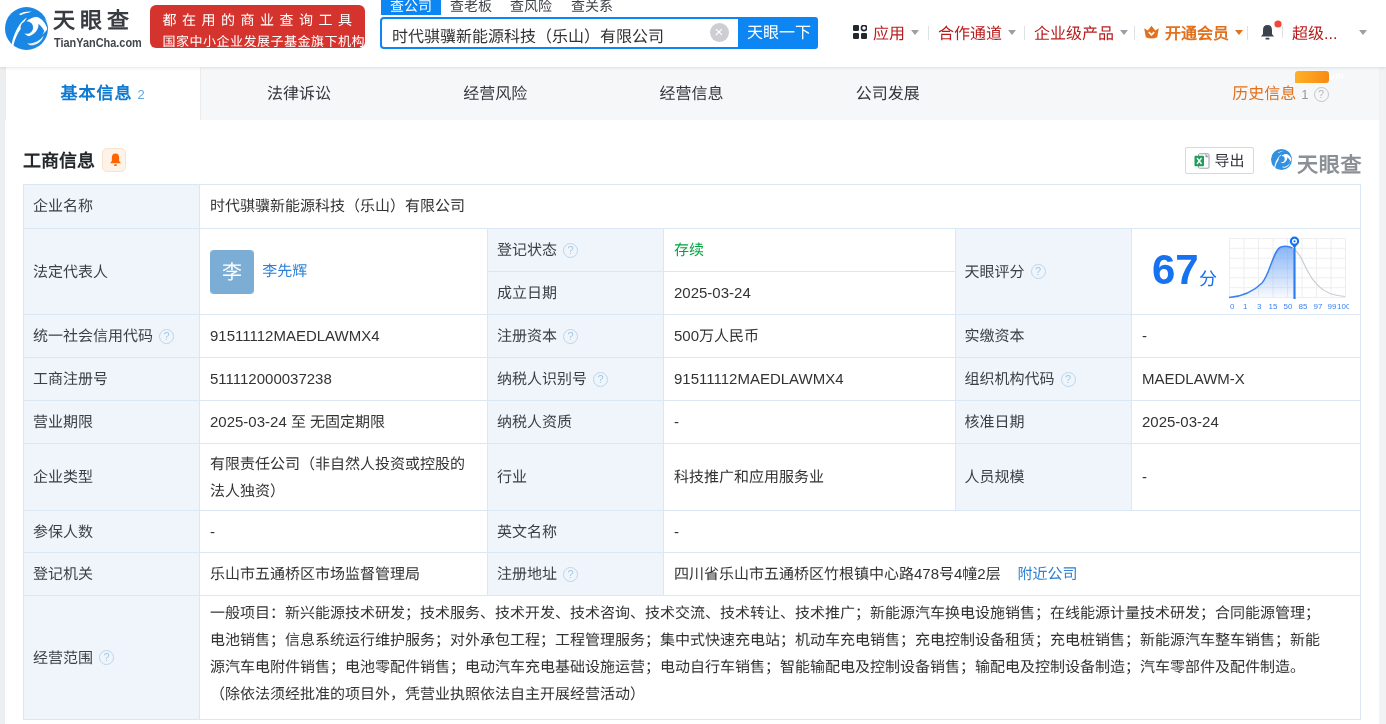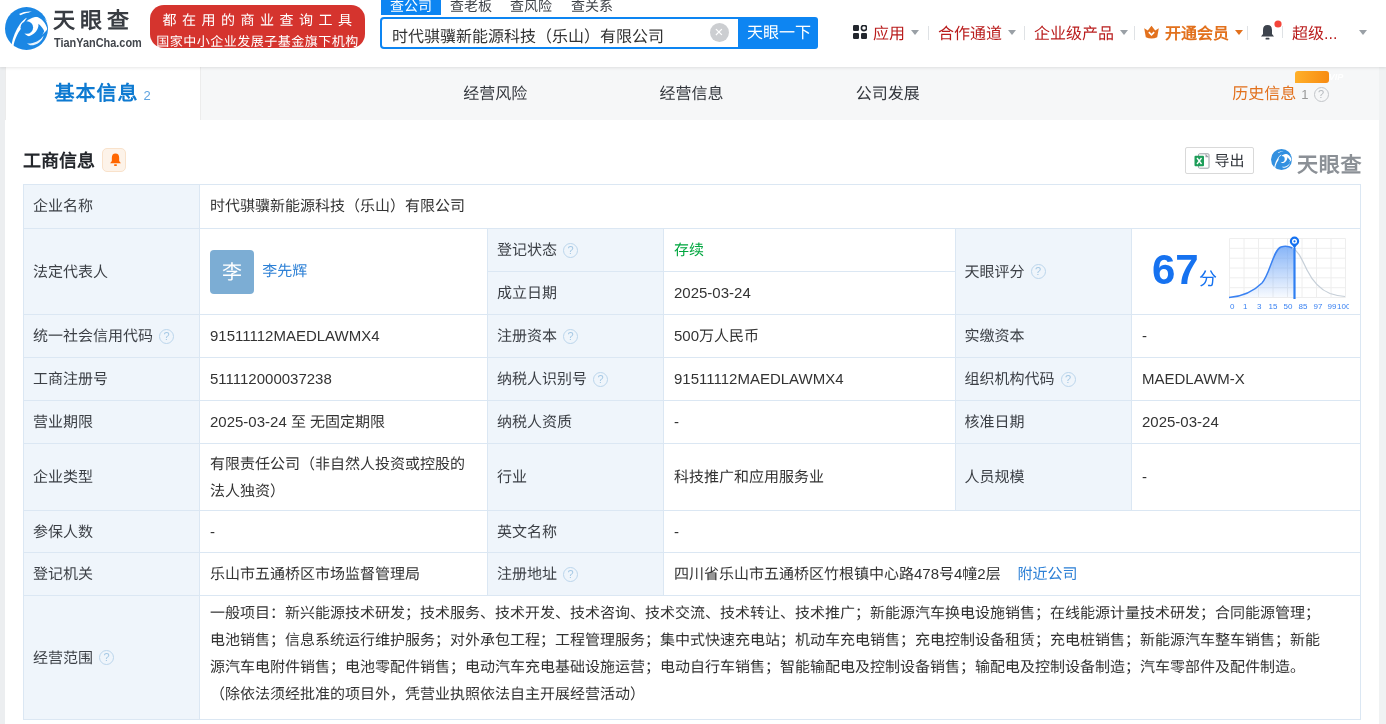--- a/index.html
+++ b/index.html
@@ -10,23 +10,23 @@
   #page { position:relative; width:1386px; height:724px; }
 
   
   #hdr { position:absolute; left:0; top:0; width:1386px; height:67px; background:#fff;
          box-shadow:0 1px 3px rgba(0,0,0,.10); z-index:5; }
   #logoTxt { position:absolute; left:53px; top:8px; font-size:22px; font-weight:bold;
              color:#383c42; letter-spacing:5px; line-height:26px;}
   #logoSub { position:absolute; left:54px; top:35px; font-size:13px; font-weight:bold;
              color:#42464c; letter-spacing:0; transform:scaleX(0.84); transform-origin:0 0; white-space:nowrap;}
   #redbadge { position:absolute; left:150px; top:5px; width:215px; height:43px;
-              background:#d5342e; border-radius:14px; color:#fff; text-align:center; }
+              background:#d5342e; border-radius:6px; color:#fff; text-align:center; }
   #redbadge .l1 { font-size:14px; letter-spacing:5.5px; margin-top:3.5px; margin-left:5px;}
-  #redbadge .l2 { font-size:13px; letter-spacing:0.5px; margin-top:2px;}
+  #redbadge .l2 { font-size:13px; letter-spacing:0.5px; margin-top:2px;text-align:right;}
 
   
   .stab { position:absolute; top:-16px; height:31px; font-size:14px; color:#40444a; }
   #stabActive { left:381px; width:60px; background:#0d85f2; color:#fff; text-align:center;
                 line-height:44px; border-radius:3px 3px 0 0;}
   .stabTxt { line-height:44px; }
   #sInput { position:absolute; left:380px; top:17px; width:360px; height:32px;
             border:2px solid #0d85f2; border-radius:4px 0 0 4px; background:#fff; }
   #sInput .q { position:absolute; left:10px; top:4px; font-size:16px; color:#333; }
   #sClear { position:absolute; left:710px; top:23px; width:19px; height:19px; border-radius:50%;
@@ -42,21 +42,21 @@
            border-right:4.5px solid transparent; border-top:5.5px solid #9aa0a6; margin-left:6px; }
   .vsep { position:absolute; top:26px; width:1px; height:14px; background:#dfe2e5; }
 
   
   #gutterL { position:absolute; left:0; top:67px; width:4.5px; height:657px; background:#eceef0; }
   #gutterR { position:absolute; left:1378.5px; top:67px; width:7.5px; height:657px; background:#f0f2f3; }
   #tabbar { position:absolute; left:4.5px; top:67px; width:1374px; height:53px; background:#f6f7f8; }
   .tab { position:absolute; top:0; width:196.3px; height:53px; text-align:center; line-height:53px;
          font-size:16px; color:#33373d; }
   #tabActive { left:0; background:#fff; border-left:1px solid #ececec; border-right:1px solid #ececec; }
-  #tabActive b { color:#0e7ad1; font-weight:bold; letter-spacing:1px; font-size:20px; }
+  #tabActive b { color:#0e7ad1; font-weight:bold; letter-spacing:1px; font-size:17px; }
   #tabActive .cnt { color:#5fa3e0; font-size:13px; margin-left:5px; }
   #tabHis { color:#e2711d; }
   #tabHis .cnt { color:#999; font-size:13px; margin-left:5px; }
 
   
   #vip { position:absolute; left:112.5px; top:3.5px; width:25px; height:12.5px; border-radius:3px 3px 3px 0;
          background:linear-gradient(100deg,#ffb12b,#f78a11); color:#fff; font-size:9px; font-weight:bold;
          font-style:italic; text-align:center; line-height:12.5px;padding-left:34px; }
 
   
@@ -157,20 +157,21 @@
     <div class="hmenu" style="left:1292px">超级...</div>
     <div class="hmenu" style="left:1357px">
         <span class="caret" style="margin-left:2px"></span>
       </div>
   </div>
 
   <div id="gutterL"></div>
   <div id="gutterR"></div>
   <div id="tabbar">
     <div class="tab" id="tabActive"><b>基本信息</b><span class="cnt">2</span></div>
+    <div class="tab" style="left:196.3px">法律诉讼</div>
     <div class="tab" style="left:392.6px">经营风险</div>
     <div class="tab" style="left:588.9px">经营信息</div>
     <div class="tab" style="left:785.2px">公司发展</div>
     <div class="tab" id="tabHis" style="left:1177.8px">历史信息<span class="cnt">1</span><span class="qgray">?</span>
       <div id="vip">VIP</div>
     </div>
   </div>
 
   <div id="secTitle">工商信息</div>
   <div id="bellBadge">

